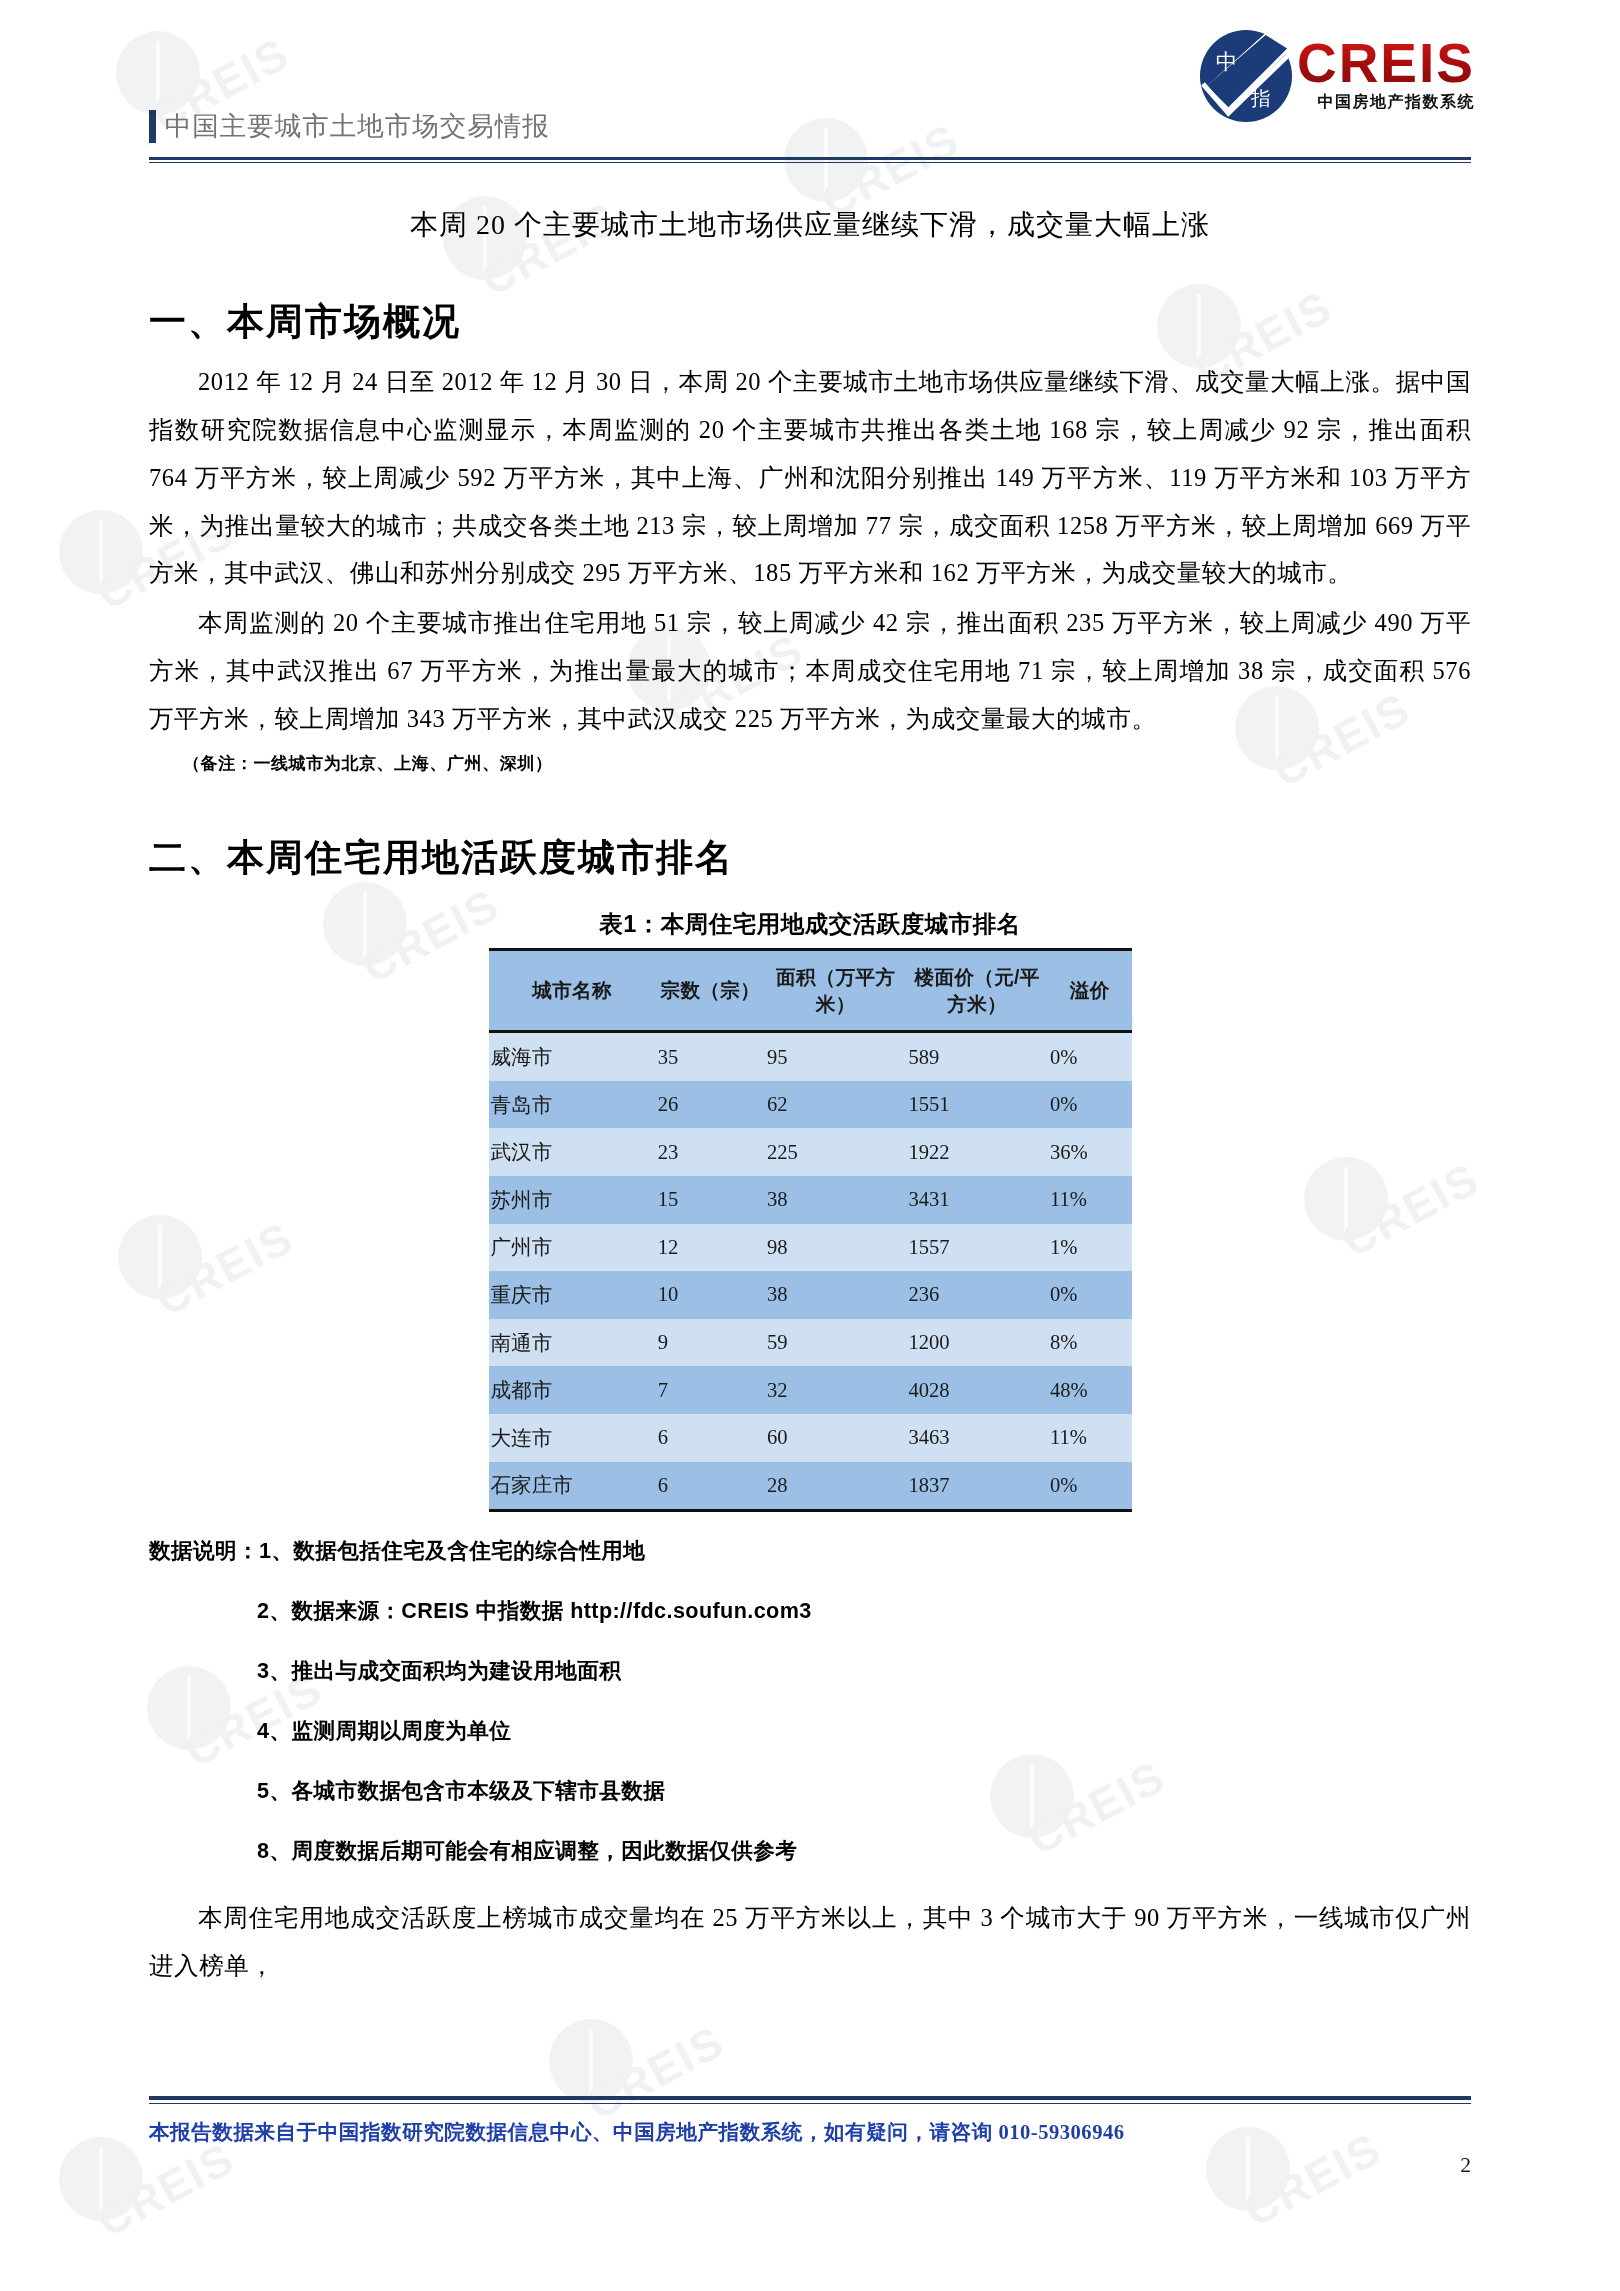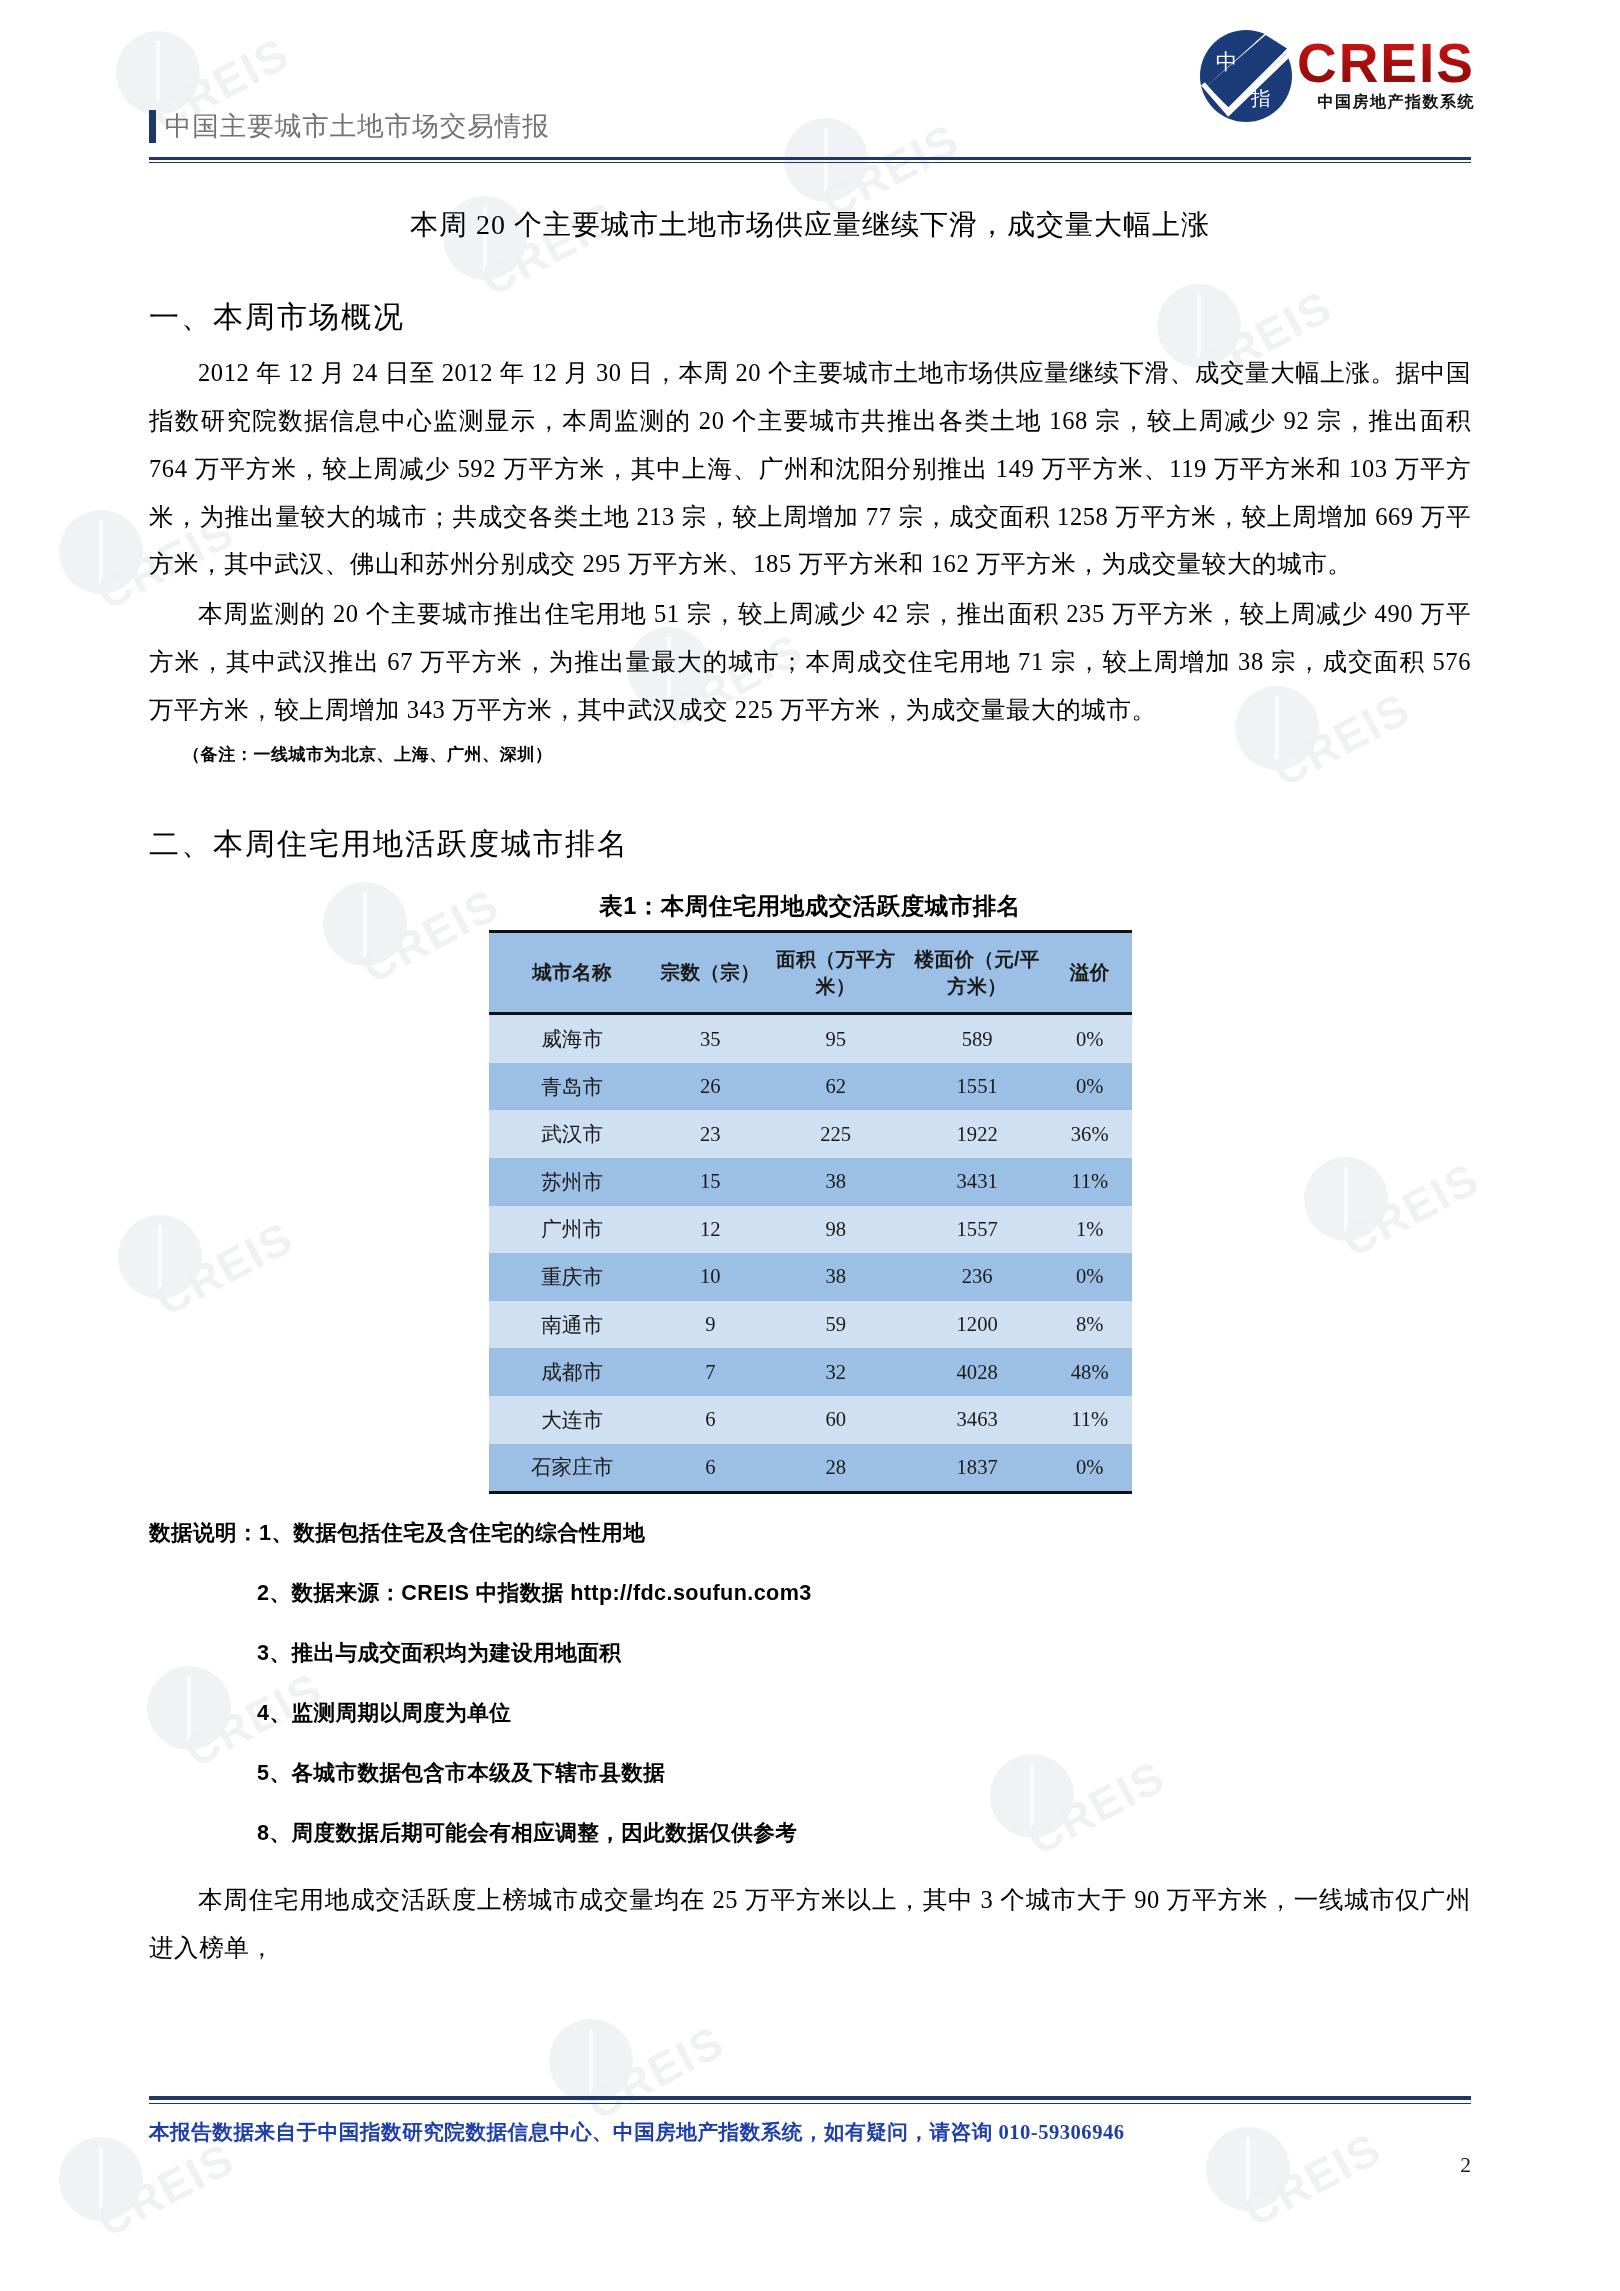--- a/index.html
+++ b/index.html
@@ -149,22 +149,22 @@
     font-family: "Liberation Serif", serif;
     font-weight: normal;
     font-size: 28px;
     text-align: center;
     letter-spacing: 1px;
     margin: 17.6px 0 0 0;
     line-height: 1.5;
   }
   .h2 {
     font-family: "Liberation Serif", serif;
-    font-weight: normal;
-    font-size: 30px;
+    font-weight: bold;
+    font-size: 37px;
     letter-spacing: 2px;
     margin: 51px 0 11.8px 0;
   }
   .para {
     font-family: "Liberation Serif", serif;
     font-size: 24.5px;
     line-height: 1.95;
     text-align: justify;
     text-indent: 2em;
     margin: 0 0 2px 0;
@@ -206,21 +206,20 @@
     font-weight: bold;
     font-size: 19.6px;
     padding: 12.7px 2px;
     text-align: center;
     border-top: 3.9px solid #101010;
     border-bottom: 3.9px solid #101010;
     letter-spacing: 0.3px;
   }
   table.rank td {
     font-size: 20.6px;
-    text-align: center;
     padding: 9.8px 2px;
     color: #1a1a1a;
   }
   table.rank tbody tr:nth-child(odd) td { background: #cfe0f2; }
   table.rank tbody tr:nth-child(even) td { background: #9cc0e5; }
   table.rank tbody tr:last-child td { border-bottom: 3.9px solid #101010; }
   .col-city  { width: 26%; }
   .col-count { width: 17%; }
   .col-area  { width: 22%; }
   .col-price { width: 22%; }

